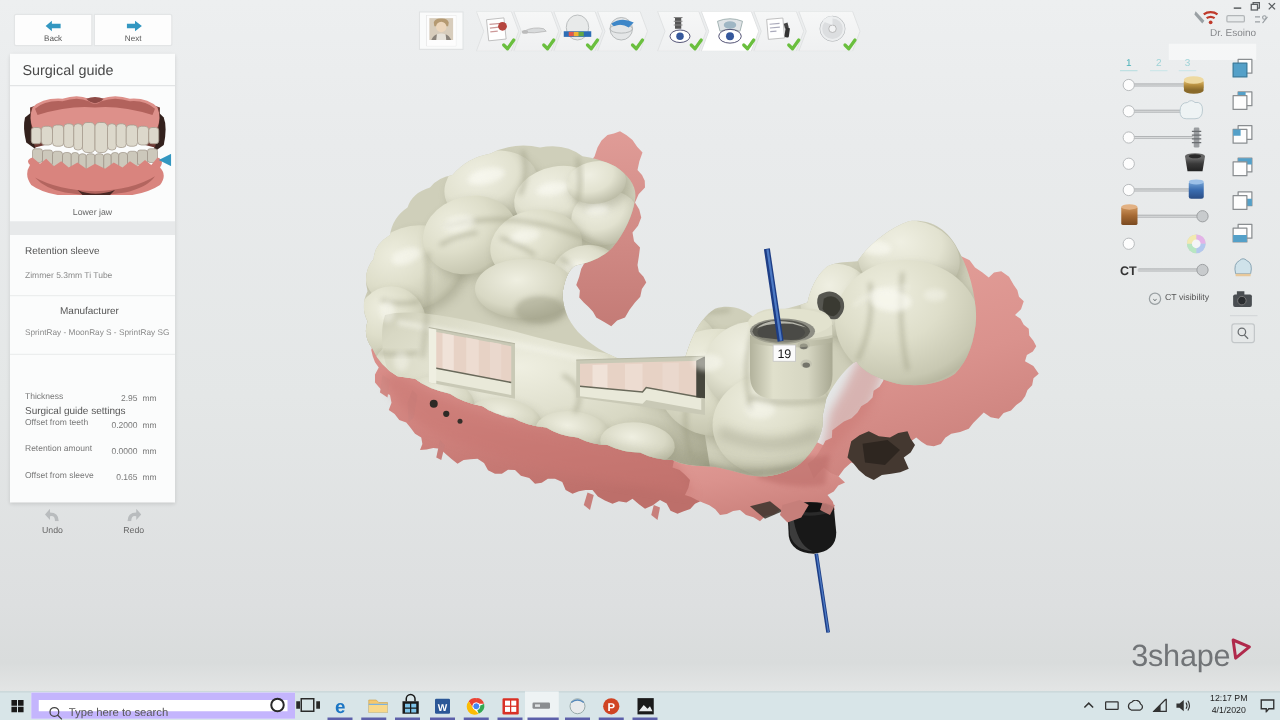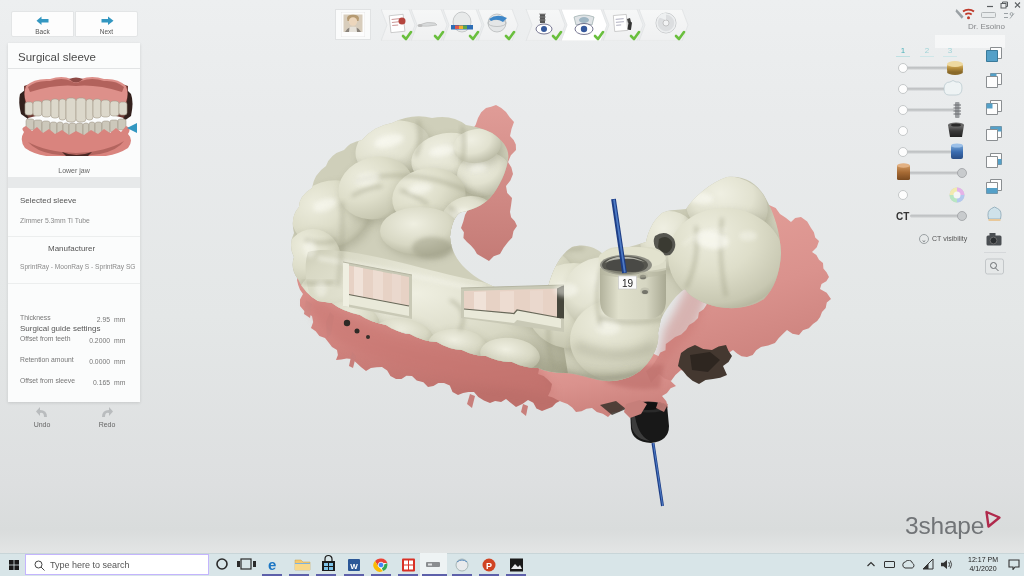--- a/index.html
+++ b/index.html
@@ -40,21 +40,21 @@
   <div class="abs" style="left:0;top:16px;width:100%;text-align:center;font-size:6.5px;color:#555;">Back</div>
 </div>
 <div class="abs" style="left:75px;top:11px;width:63px;height:26px;background:#fdfdfd;border:1px solid #e3e5e6;border-radius:0 2px 2px 0;">
   <svg class="abs" style="left:25px;top:4px;" width="14" height="10" viewBox="0 0 14 10">
       <path d="M7 0.5 L7 3 L0.5 3 L0.5 6.5 L7 6.5 L7 9 L12.5 4.8 Z" fill="#3397c1"></path>
     </svg>
   <div class="abs" style="left:0;top:16px;width:100%;text-align:center;font-size:6.5px;color:#555;">Next</div>
 </div>
 
 <div class="abs" style="left:8px;top:43px;width:132px;height:359px;background:#fbfcfc;box-shadow:0 1px 3px rgba(0,0,0,0.12);"></div>
-<div class="abs" style="left:18px;top:51px;font-size:11.5px;color:#4a4a4a;">Surgical sleeve</div>
+<div class="abs" style="left:18px;top:51px;font-size:11.5px;color:#4a4a4a;">Surgical guide</div>
 <div class="abs" style="left:8px;top:68px;width:132px;height:1px;background:#e2e4e5;"></div>
 
 <svg class="abs" style="left:16px;top:72px;" width="120" height="84" viewBox="0 0 120 84">
 
   <path d="M4 22 Q2 30 5 42 L12 47 Q15 38 13 25 L9 18 Z" fill="#33211d"></path>
   <path d="M115 22 Q118 30 115 44 L108 49 Q105 38 107 25 L111 18 Z" fill="#33211d"></path>
   <path d="M8 14 L20 10 L24 20 L20 44 L12 46 Q8 30 8 14 Z" fill="#6e3a34"></path>
   <path d="M112 14 L100 10 L97 20 L100 44 L108 46 Q112 30 112 14 Z" fill="#6e3a34"></path>
 
   <path d="M10 14 Q18 6 34 7 Q46 3 55 7 Q60 12 65 7 Q76 3 88 7 Q102 6 110 14 Q113 22 110 30 L98 36 Q80 28 60 29 Q40 28 22 36 L10 30 Q7 22 10 14 Z" fill="#dd908a"></path>
@@ -96,21 +96,21 @@
   <path d="M8 60 Q4 56 10 54 L16 59 L21 55 L27 61 L33 57 L39 62 L46 58 L53 63 L60 59 L68 63 L75 58 L82 62 L88 57 L94 61 L100 56 L105 60 L110 54 Q116 56 112 62 Q118 68 112 76 Q100 84 80 85 Q60 88 40 85 Q20 84 9 76 Q3 68 8 60 Z" fill="#d9847e"></path>
   <path d="M12 70 Q30 80 60 81 Q90 80 108 69 Q102 78 84 82 Q60 86 36 82 Q20 79 12 70 Z" fill="#b3655f"></path>
   <path d="M46 80 Q60 86 76 80 L72 84 Q60 87 50 84 Z" fill="#4a2824"></path>
 </svg>
 <svg class="abs" style="left:127px;top:123px;" width="10" height="10" viewBox="0 0 10 10">
     <path d="M10 0 L10 10 L0 5 Z" fill="#3397c1"></path>
   </svg>
 <div class="abs" style="left:8px;top:167px;width:132px;text-align:center;font-size:7px;color:#666;">Lower jaw</div>
 <div class="abs" style="left:8px;top:177px;width:132px;height:11px;background:#e7e9ea;"></div>
 
-<div class="abs" style="left:20px;top:196px;font-size:8px;color:#555;">Selected sleeve</div>
+<div class="abs" style="left:20px;top:196px;font-size:8px;color:#555;">Retention sleeve</div>
 <div class="abs" style="left:20px;top:217px;font-size:6.8px;color:#8a8a8a;">Zimmer 5.3mm Ti Tube</div>
 <div class="abs" style="left:8px;top:236px;width:132px;height:1px;background:#eceeee;"></div>
 <div class="abs" style="left:20px;top:244px;font-size:8px;color:#555;padding-left:28px;">Manufacturer</div>
 <div class="abs" style="left:20px;top:263px;font-size:6.6px;color:#8a8a8a;">SprintRay - MoonRay S - SprintRay SG</div>
 <div class="abs" style="left:8px;top:283px;width:132px;height:1px;background:#eceeee;"></div>
 <div class="abs" style="left:20px;top:292px;font-size:8px;color:#555;margin-top:32px;">Surgical guide settings</div>
 
 <div class="abs" style="left:20px;top:314px;font-size:6.8px;color:#777;">Thickness</div>
 <div class="abs" style="left:80px;top:316px;width:30px;text-align:right;font-size:6.8px;color:#777;">2.95</div>
 <div class="abs" style="left:114px;top:316px;font-size:6.8px;color:#777;">mm</div>
@@ -554,21 +554,21 @@
 
 <div class="abs" style="left:0;top:553px;width:1024px;height:23px;background:#d8e5e8;border-top:1px solid #c8d5d8;"></div>
 
   <svg class="abs" style="left:9px;top:560px;" width="10" height="10" viewBox="0 0 10 10">
     <rect x="0" y="0" width="4.6" height="4.6" fill="#1a1a1a"></rect>
     <rect x="5.4" y="0" width="4.6" height="4.6" fill="#1a1a1a"></rect>
     <rect x="0" y="5.4" width="4.6" height="4.6" fill="#1a1a1a"></rect>
     <rect x="5.4" y="5.4" width="4.6" height="4.6" fill="#1a1a1a"></rect>
   </svg>
 
-  <div class="abs" style="left:25px;top:554px;width:184px;height:21px;background:#ffffff;border:1px solid #c4b5fd;padding-left:25px;">
+  <div class="abs" style="left:25px;top:554px;width:211px;height:21px;background:#ffffff;border:6px solid #c4b5fd;padding-left:25px;">
     <svg class="abs" style="left:8px;top:5px;" width="11" height="11" viewBox="0 0 11 11">
       <circle cx="4.5" cy="4.5" r="3.5" fill="none" stroke="#444" stroke-width="1"></circle>
       <line x1="7" y1="7" x2="10.5" y2="10.5" stroke="#444" stroke-width="1"></line>
     </svg>
     <div class="abs" style="left:24px;top:5px;font-size:9px;color:#555;">Type here to search</div>
   </div>
 
   <svg class="abs" style="left:212px;top:553px;" width="320" height="23" viewBox="0 0 320 23">
 
     <circle cx="10" cy="11" r="5" fill="none" stroke="#2a2a2a" stroke-width="1.6"></circle>

